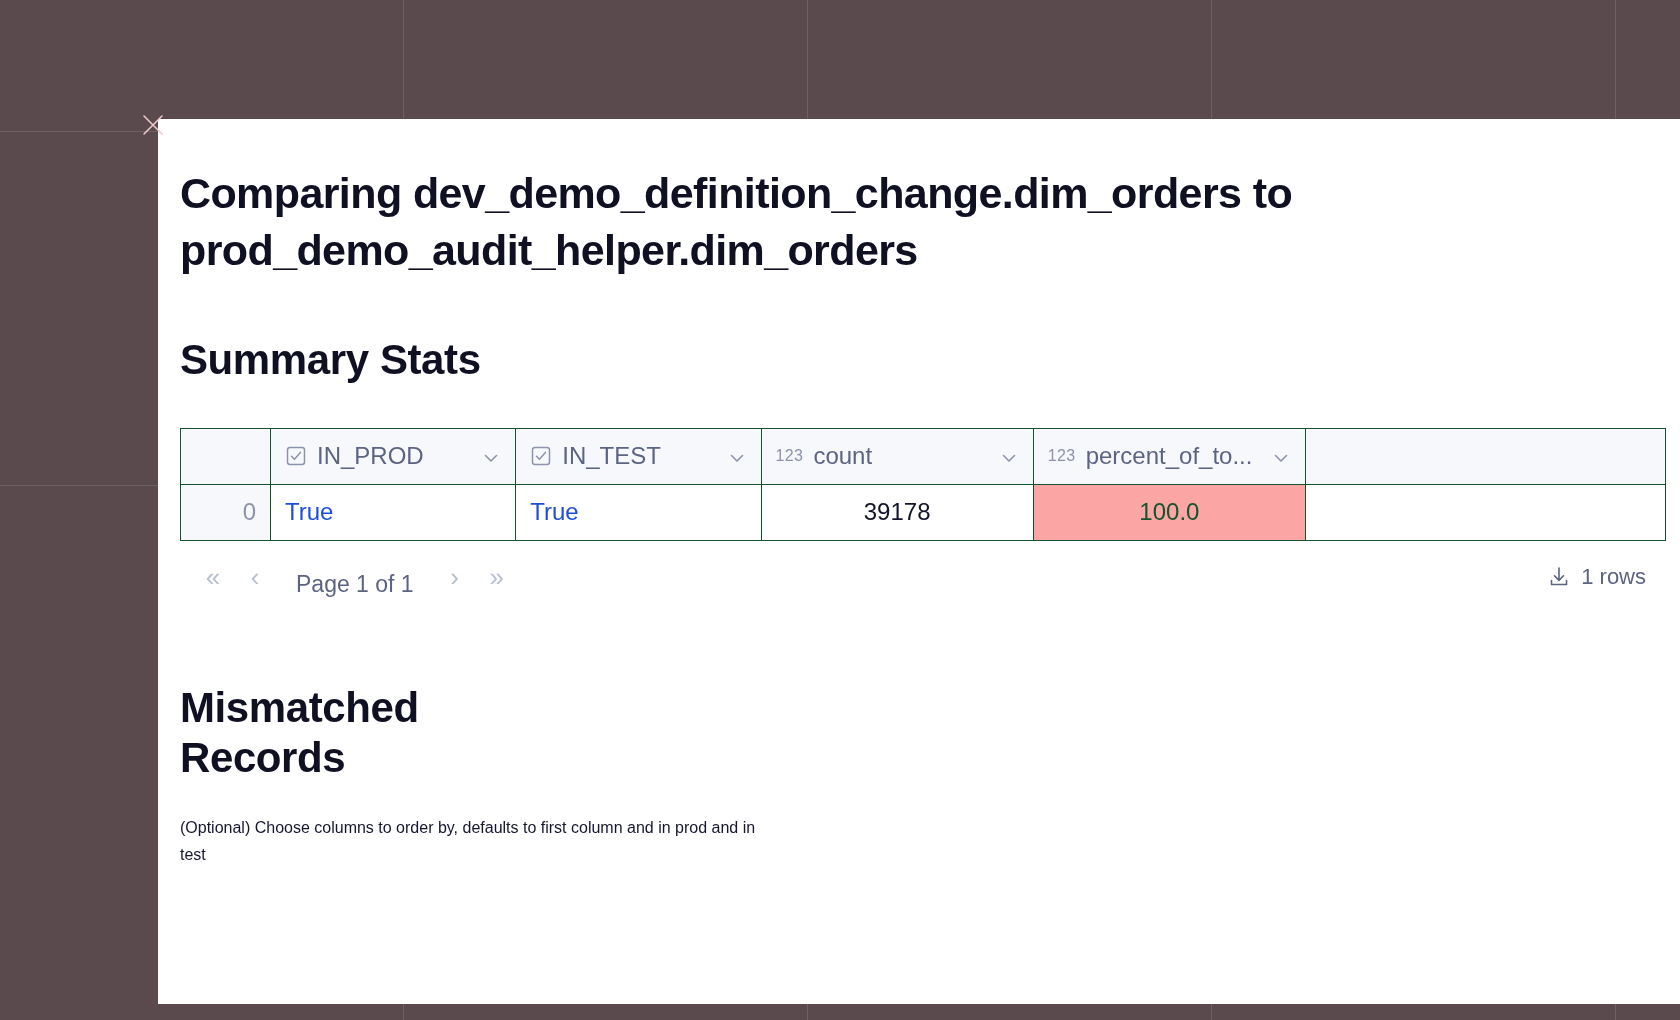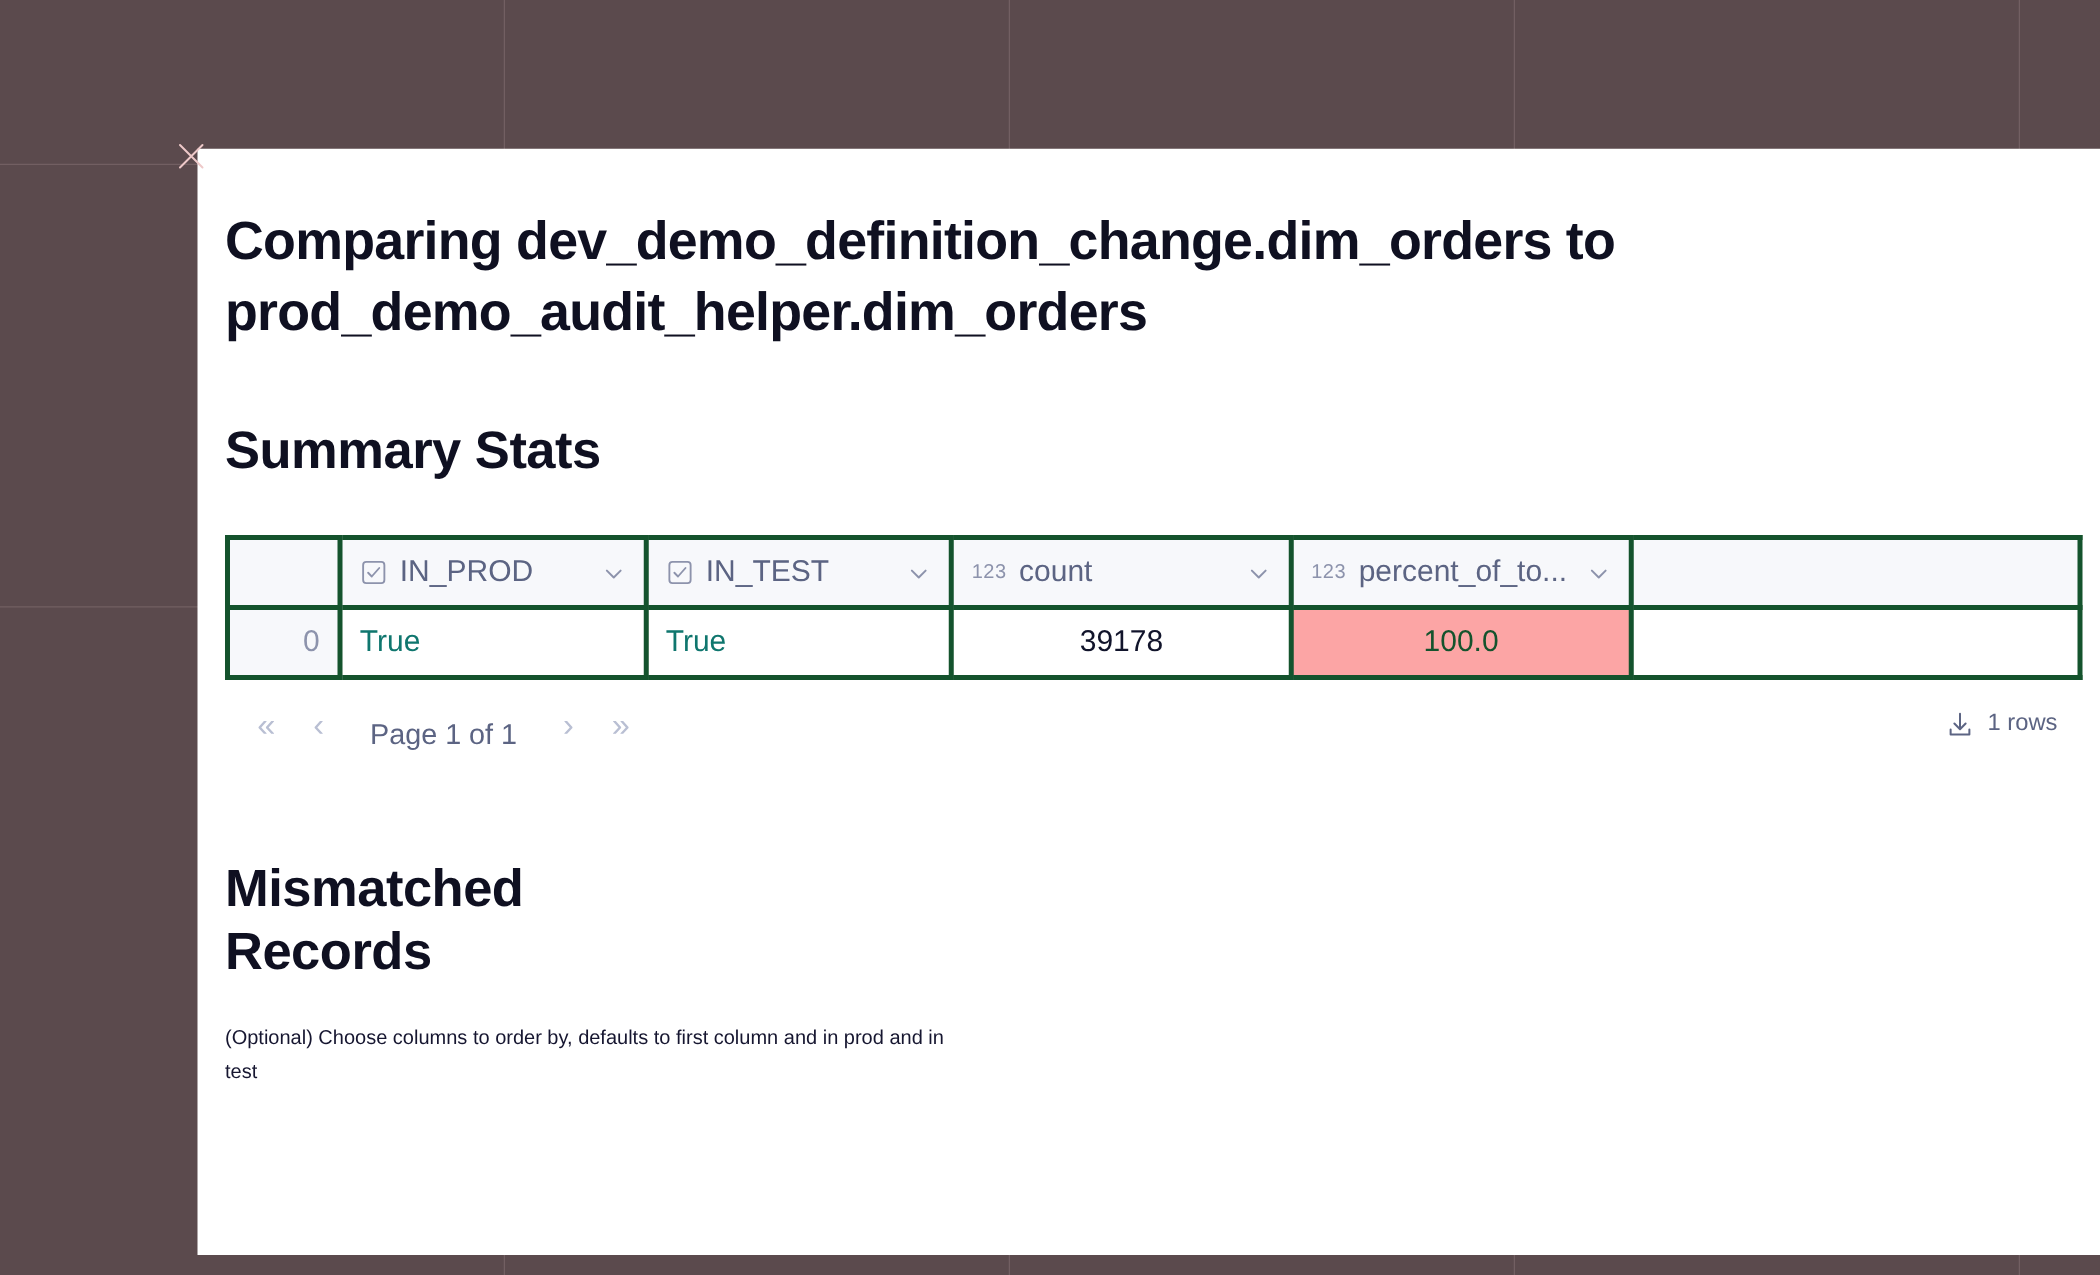--- a/index.html
+++ b/index.html
@@ -99,21 +99,21 @@
   .table-wrap {
     margin-top: 42px;
     width: 1486px;
   }
   table.data-grid {
     border-collapse: collapse;
     width: 1486px;
     table-layout: fixed;
   }
   table.data-grid th, table.data-grid td {
-    border: 4px solid #14532d;
+    border: 1px solid #14532d;
     height: 56px;
     padding: 0 14px;
     font-size: 24px;
     font-weight: 400;
     box-sizing: border-box;
   }
   table.data-grid thead th {
     background: #f7f8fb;
     color: #5c6483;
     font-weight: 400;
@@ -157,21 +157,21 @@
     color: #8d93ac;
     cursor: pointer;
   }
 
   td.cell-idx {
     background: #f7f8fb;
     color: #8d93ac;
     text-align: right;
     padding-right: 16px;
   }
-  td.cell-text { color: #0f766e; text-align: left; }
+  td.cell-text { color: #1d4ed8; text-align: left; }
   td.cell-num  { color: #11142b; text-align: center; }
   td.cell-num.hl {
     background: #fca5a5;
     color: #14532d;
   }
   td.cell-blank { border-left: 1px solid #e6e8ef; }
 
   
   .pager {
     margin-top: 16px;
@@ -201,24 +201,25 @@
   .pg-label {
     font-size: 23px;
     color: #5c6483;
     padding: 0 18px;
     white-space: nowrap;
     margin-top: 16px;
   }
   .pager-right {
     margin-left: auto;
     display: flex;
+    align-items: center;
     gap: 10px;
     margin-right: 20px;
     color: #5c6483;
-    font-size: 19px;
+    font-size: 22px;
     cursor: pointer;
   }
   .dl-icon { width: 24px; height: 24px; color: #5c6483; flex: none; }
 </style>
 </head>
 <body>
 
 <div id="backdrop">
   <div class="grid-v" style="left:403px"></div>
   <div class="grid-v" style="left:807px"></div>

